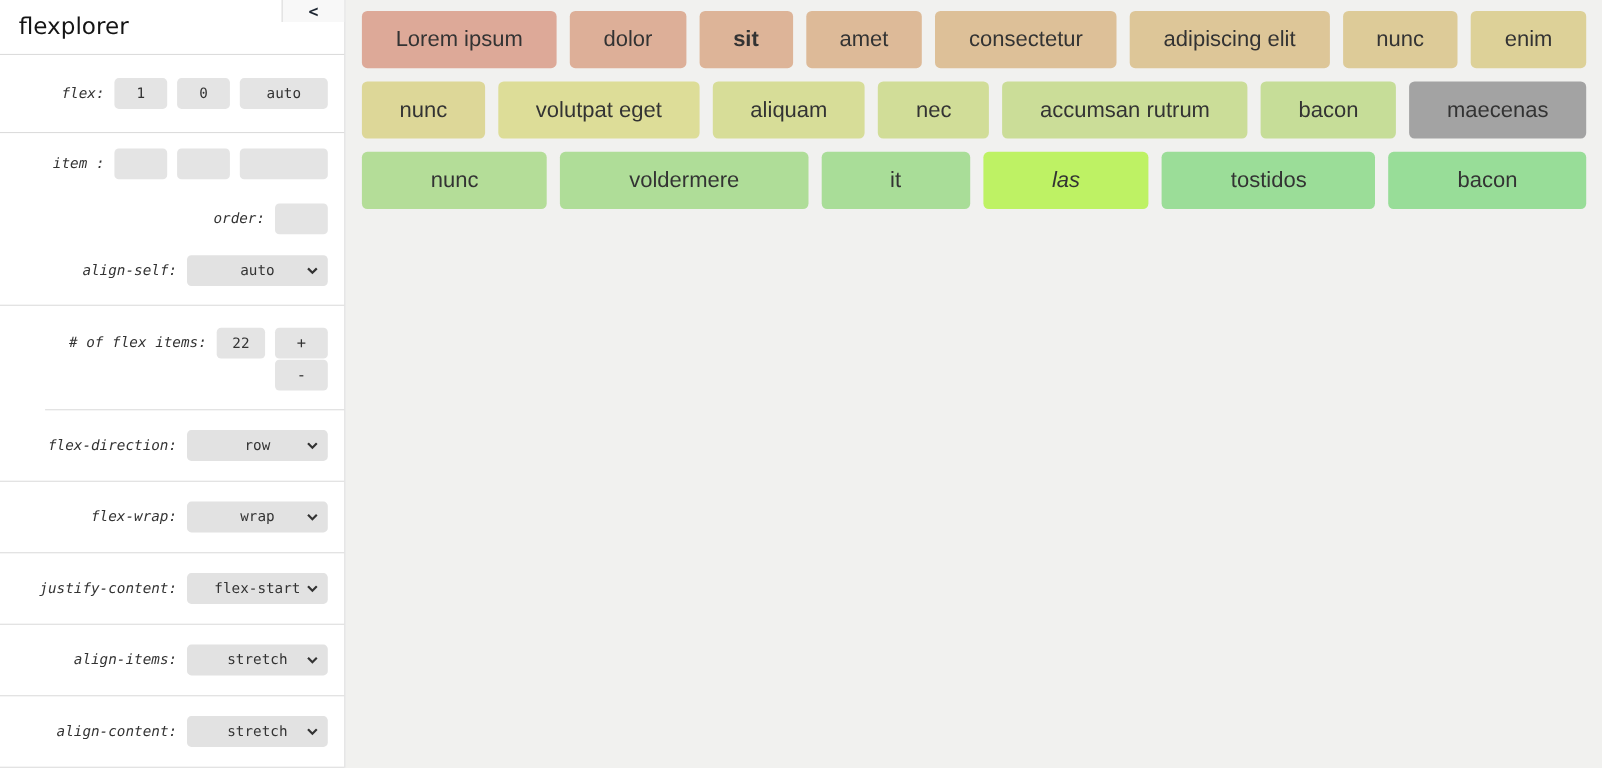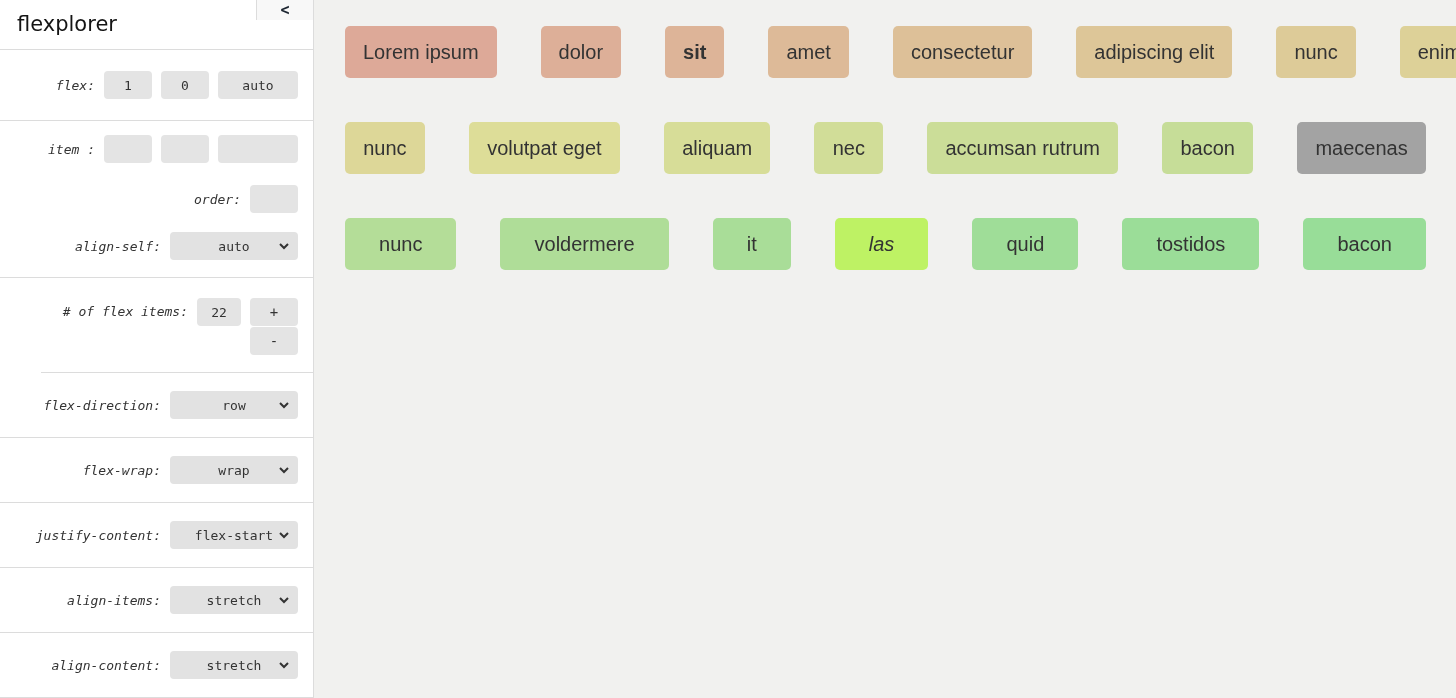--- a/index.html
+++ b/index.html
@@ -86,21 +86,21 @@
 
   
   .main {
     position: absolute; left: 315px; top: 0;
     width: 1141px; height: 698px;
     padding: 4px 8px;
     background: #f1f1ef;
   }
   .flex-row { display: flex; }
   .flex-item {
-    flex: 1 1 auto; height: 52px; margin: 22px;
+    flex: 1 1 auto; height: 52px; margin: 6px;
     border-radius: 5px;
     display: flex; align-items: center; justify-content: center;
     font-family: "Liberation Sans", sans-serif;
     font-size: 20px; color: #333333; white-space: nowrap;
     padding: 0 18px;
   }
 </style>
 </head>
 <body>
 
@@ -236,18 +236,17 @@
         <div class="flex-item" style="background: rgb(209, 221, 152);">nec</div>
         <div class="flex-item" style="background: rgb(203, 221, 152);">accumsan rutrum</div>
         <div class="flex-item" style="background: rgb(198, 221, 152);">bacon</div>
         <div class="flex-item" style="background: #a3a3a3;">maecenas</div>
       </div>
       <div class="flex-row">
         <div class="flex-item" style="background: rgb(180, 221, 152);">nunc</div>
         <div class="flex-item" style="background: rgb(175, 221, 152);">voldermere</div>
         <div class="flex-item" style="background: rgb(169, 221, 152);">it</div>
         <div class="flex-item" style="background: #bef264; font-style: italic;">las</div>
-        <div class="flex-item" style="background: rgb(159, 221, 152);">quid</div>
         <div class="flex-item" style="background: rgb(155, 221, 152);">tostidos</div>
         <div class="flex-item" style="background: rgb(152, 221, 152);">bacon</div>
       </div>
     </div>
 </div>
 
 </body></html>

